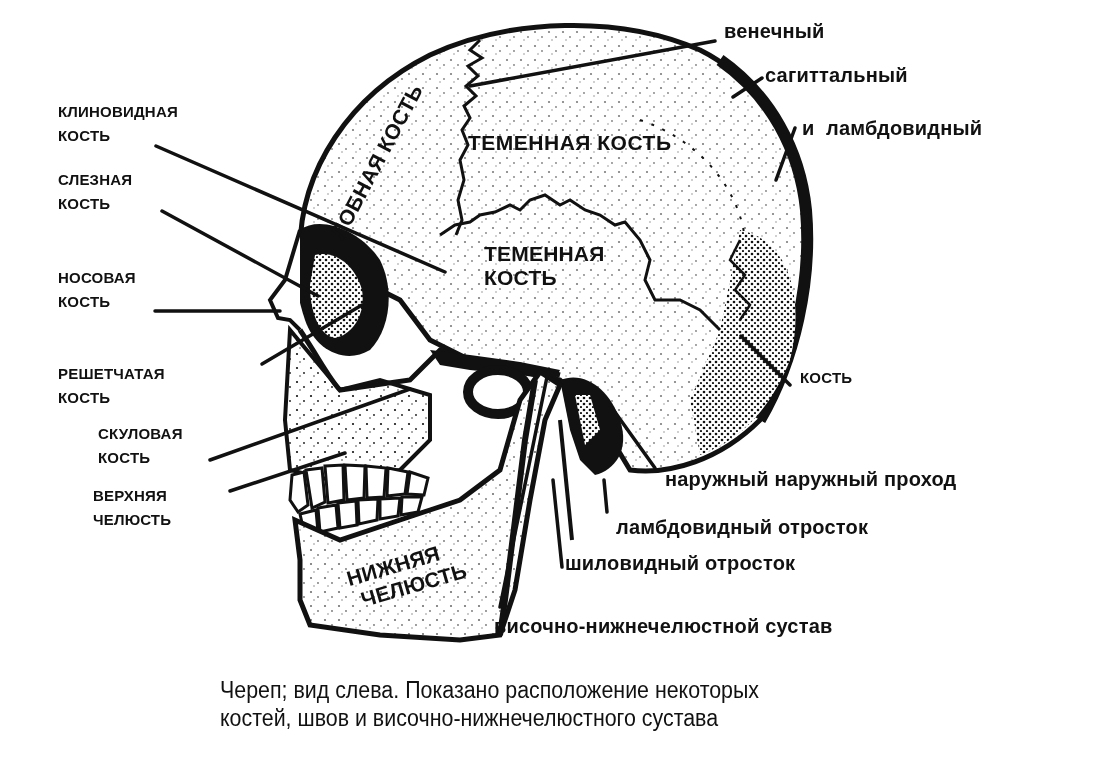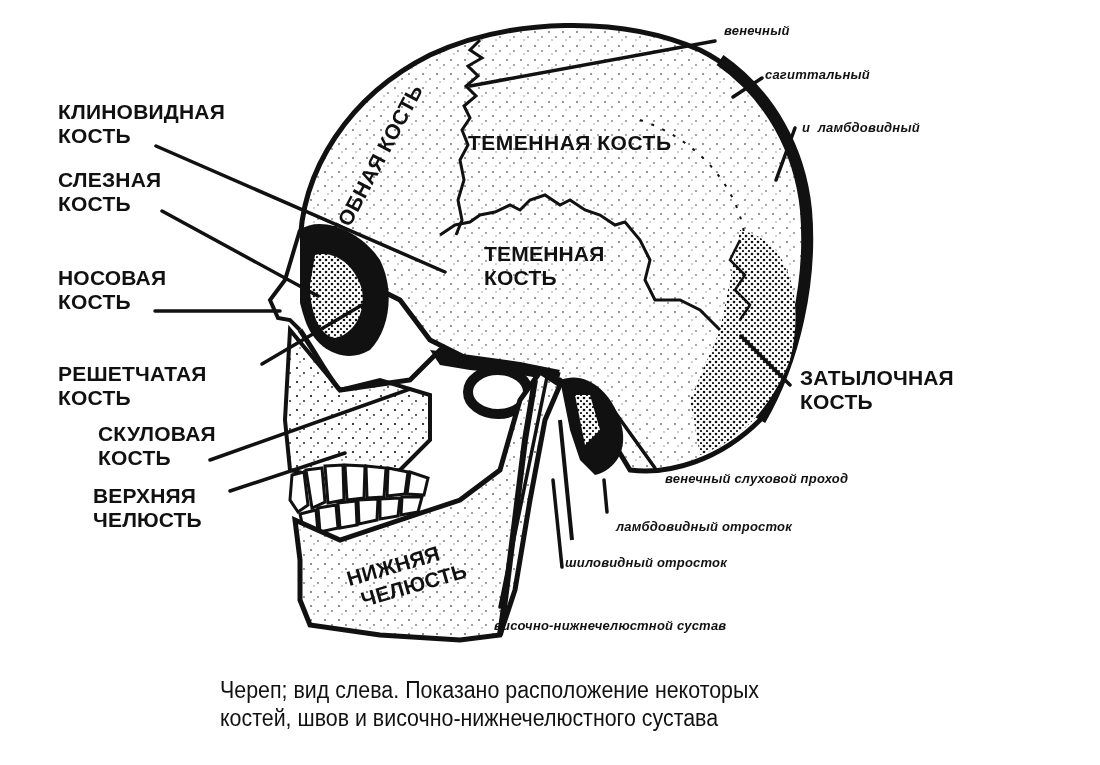--- a/index.html
+++ b/index.html
@@ -1,20 +1,20 @@
 <!DOCTYPE html>
 <html><head>
 <meta charset="utf-8">
 <style>
   html, body { margin:0; padding:0; background:#ffffff; }
   body { width:1100px; height:765px; position:relative; overflow:hidden;
          font-family:"Liberation Sans", "DejaVu Sans", sans-serif; color:#111; }
-  .lbl { position:absolute; font-size:21px; font-weight:bold; line-height:24px;
+  .lbl { position:absolute; font-size:15px; font-weight:bold; line-height:24px;
          letter-spacing:0.2px; white-space:nowrap; color:#111; }
-  .lbl.lower { font-size:13px; line-height:22px;font-style:italic; }
+  .lbl.lower { font-size:20px; line-height:22px; }
   .lbl.onbone { font-size:21px; }
   .rot { transform-origin:left top; }
   #diagram { position:absolute; left:0; top:0; }
   .caption { position:absolute; left:220px; top:676px; font-size:23px; line-height:28px;
              font-family:"Liberation Sans", sans-serif; color:#111; transform:scaleX(0.93);
              transform-origin:left top; white-space:nowrap; }
   .caption .l2 { display:block; padding-left:0; }
 </style>
 </head>
 <body>
@@ -164,24 +164,23 @@
   <div style="padding-left:8px;">ЧЕЛЮСТЬ</div>
 </div>
 
 <div class="lbl lower" style="left:724px; top:20px;">венечный</div>
 <div class="lbl lower" style="left:765px; top:64px;">сагиттальный</div>
 <div class="lbl lower" style="left:802px; top:105px;margin-top:12px;">
   <div style="white-space:pre;">и  ламбдовидный</div>
 </div>
 
 <div class="lbl" style="left:800px; top:366px;">
-  <div>ЗАТЫЛОЧНАЯ</div>
   <div>КОСТЬ</div>
 </div>
-<div class="lbl lower" style="left:665px; top:468px;">венечный слуховой проход</div>
+<div class="lbl lower" style="left:665px; top:468px;">наружный наружный проход</div>
 <div class="lbl lower" style="left:616px; top:516px;">ламбдовидный отросток</div>
 <div class="lbl lower" style="left:565px; top:552px;">шиловидный отросток</div>
 <div class="lbl lower" style="left:494px; top:615px;">височно-нижнечелюстной сустав</div>
 
 <div class="caption">
   <span class="l2">Череп; вид слева. Показано расположение некоторых</span>
   <span class="l2">костей, швов и височно-нижнечелюстного сустава</span>
 </div>
 
 </body></html>

